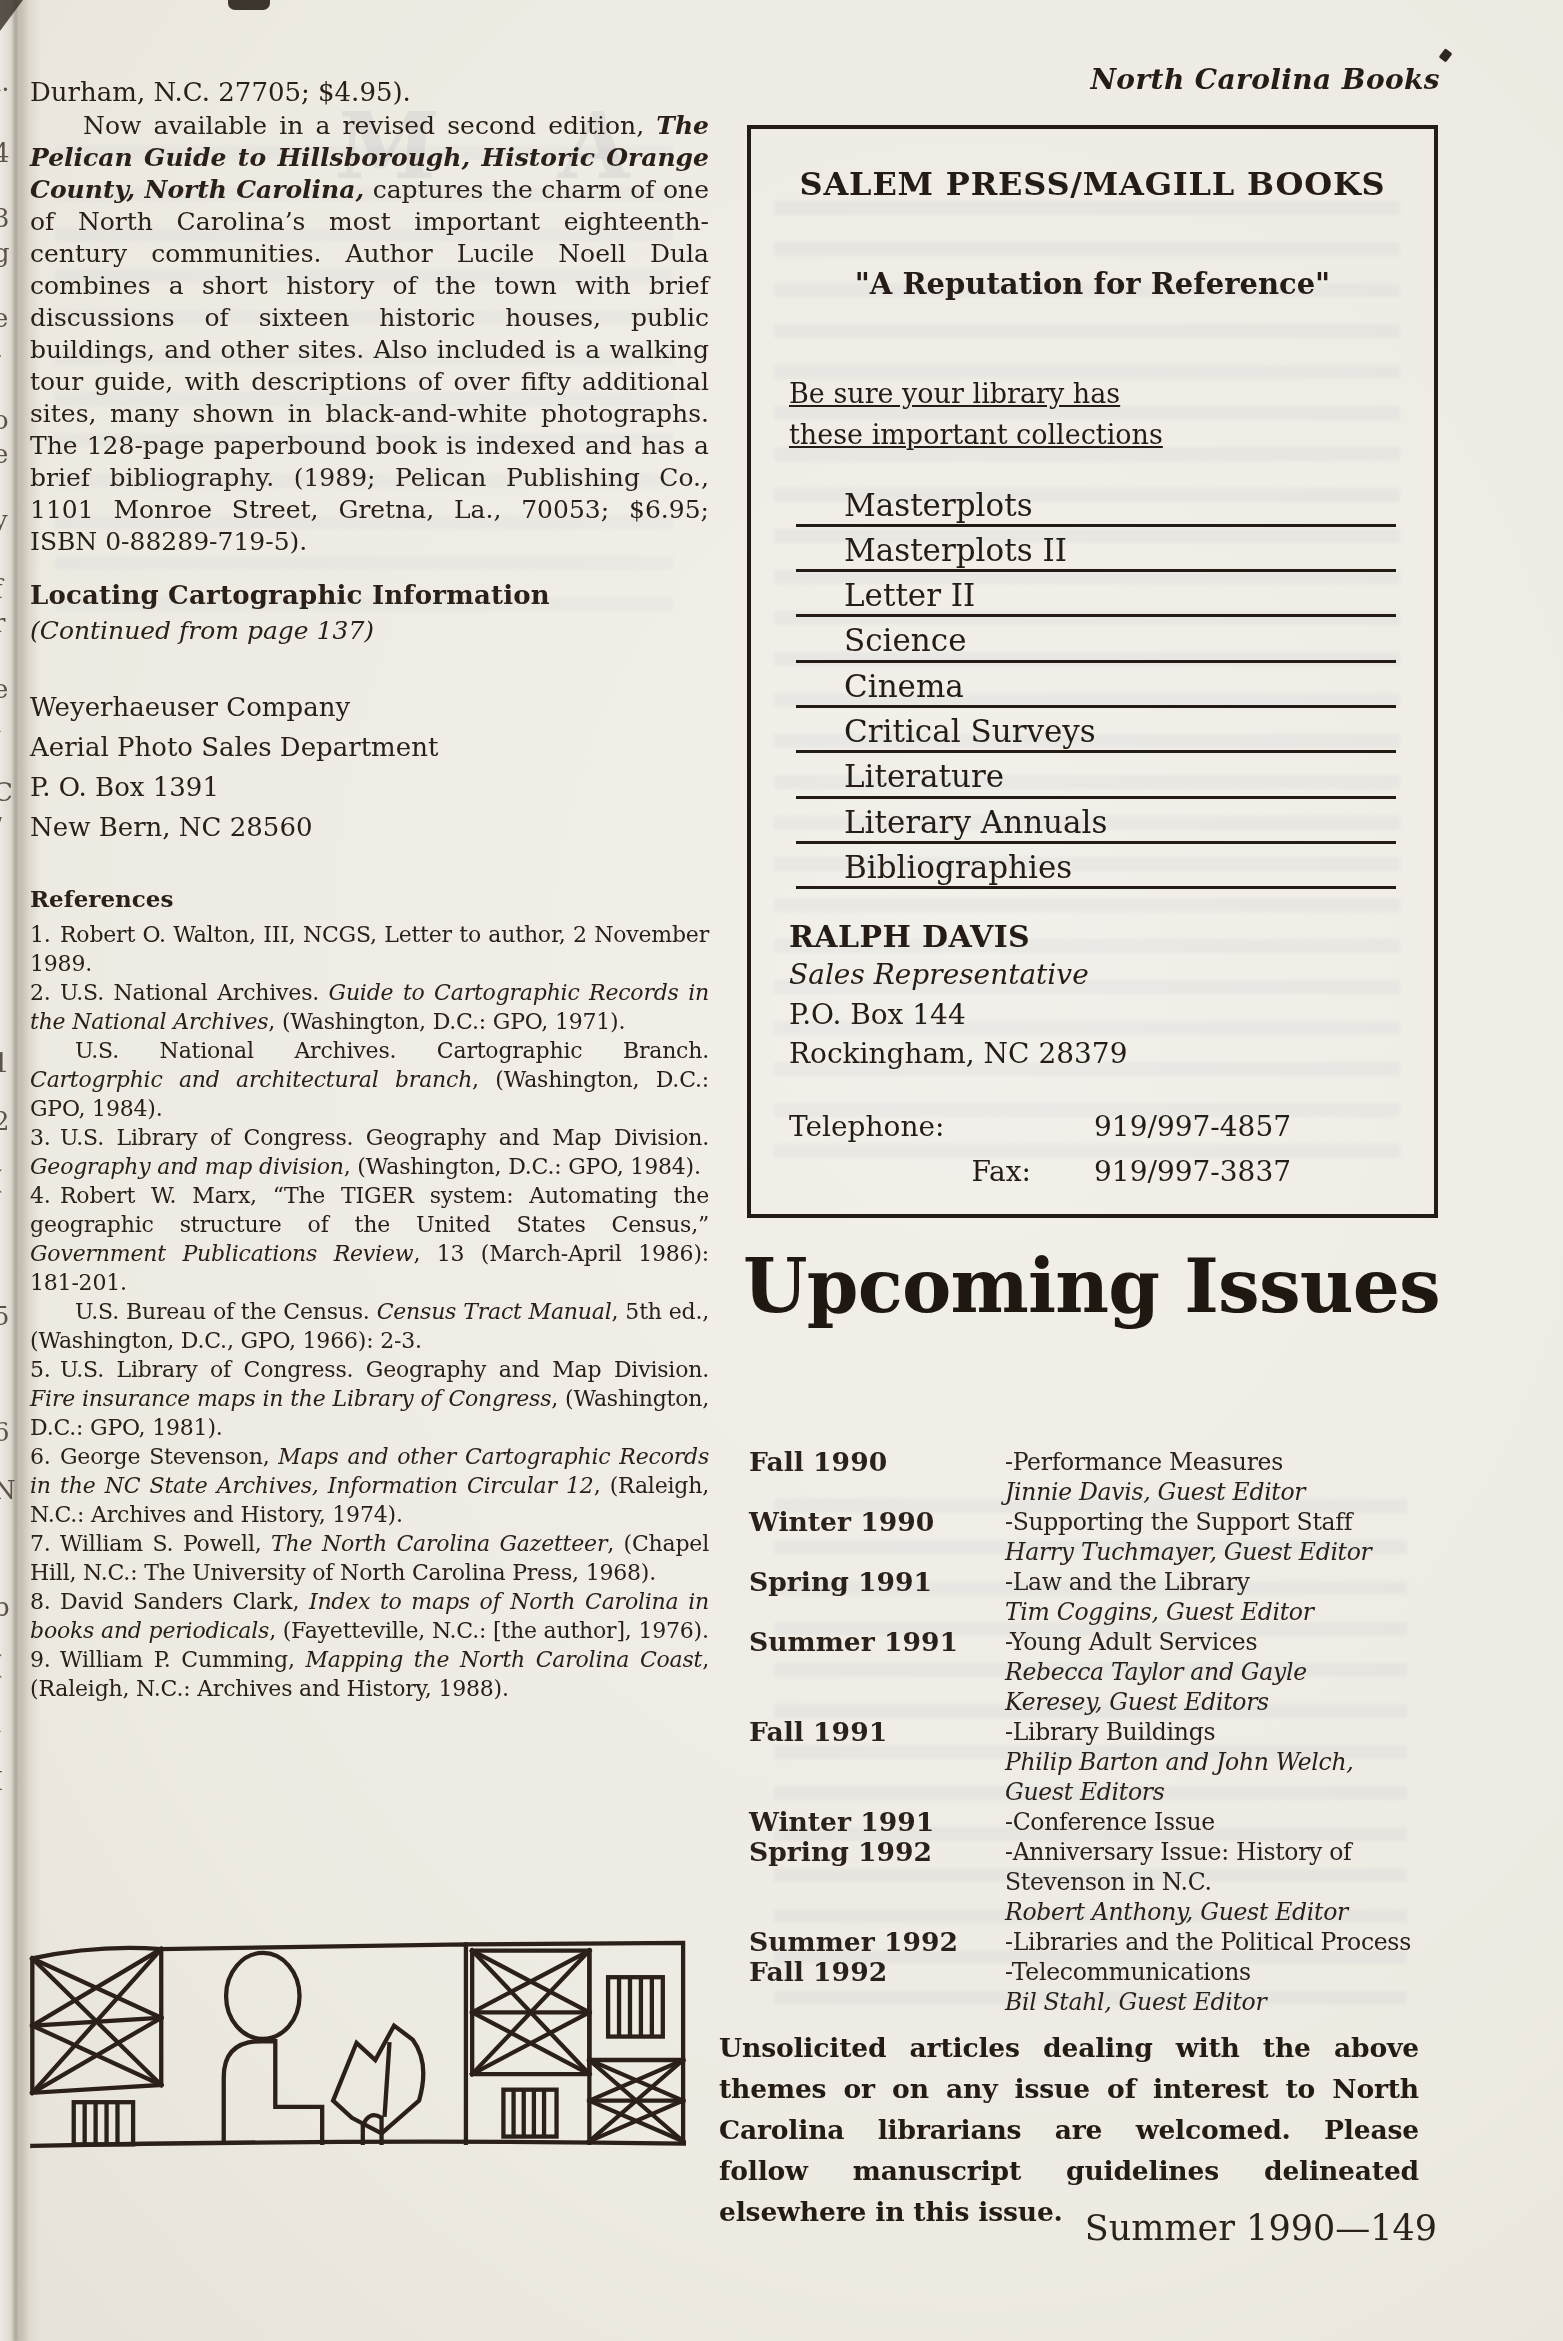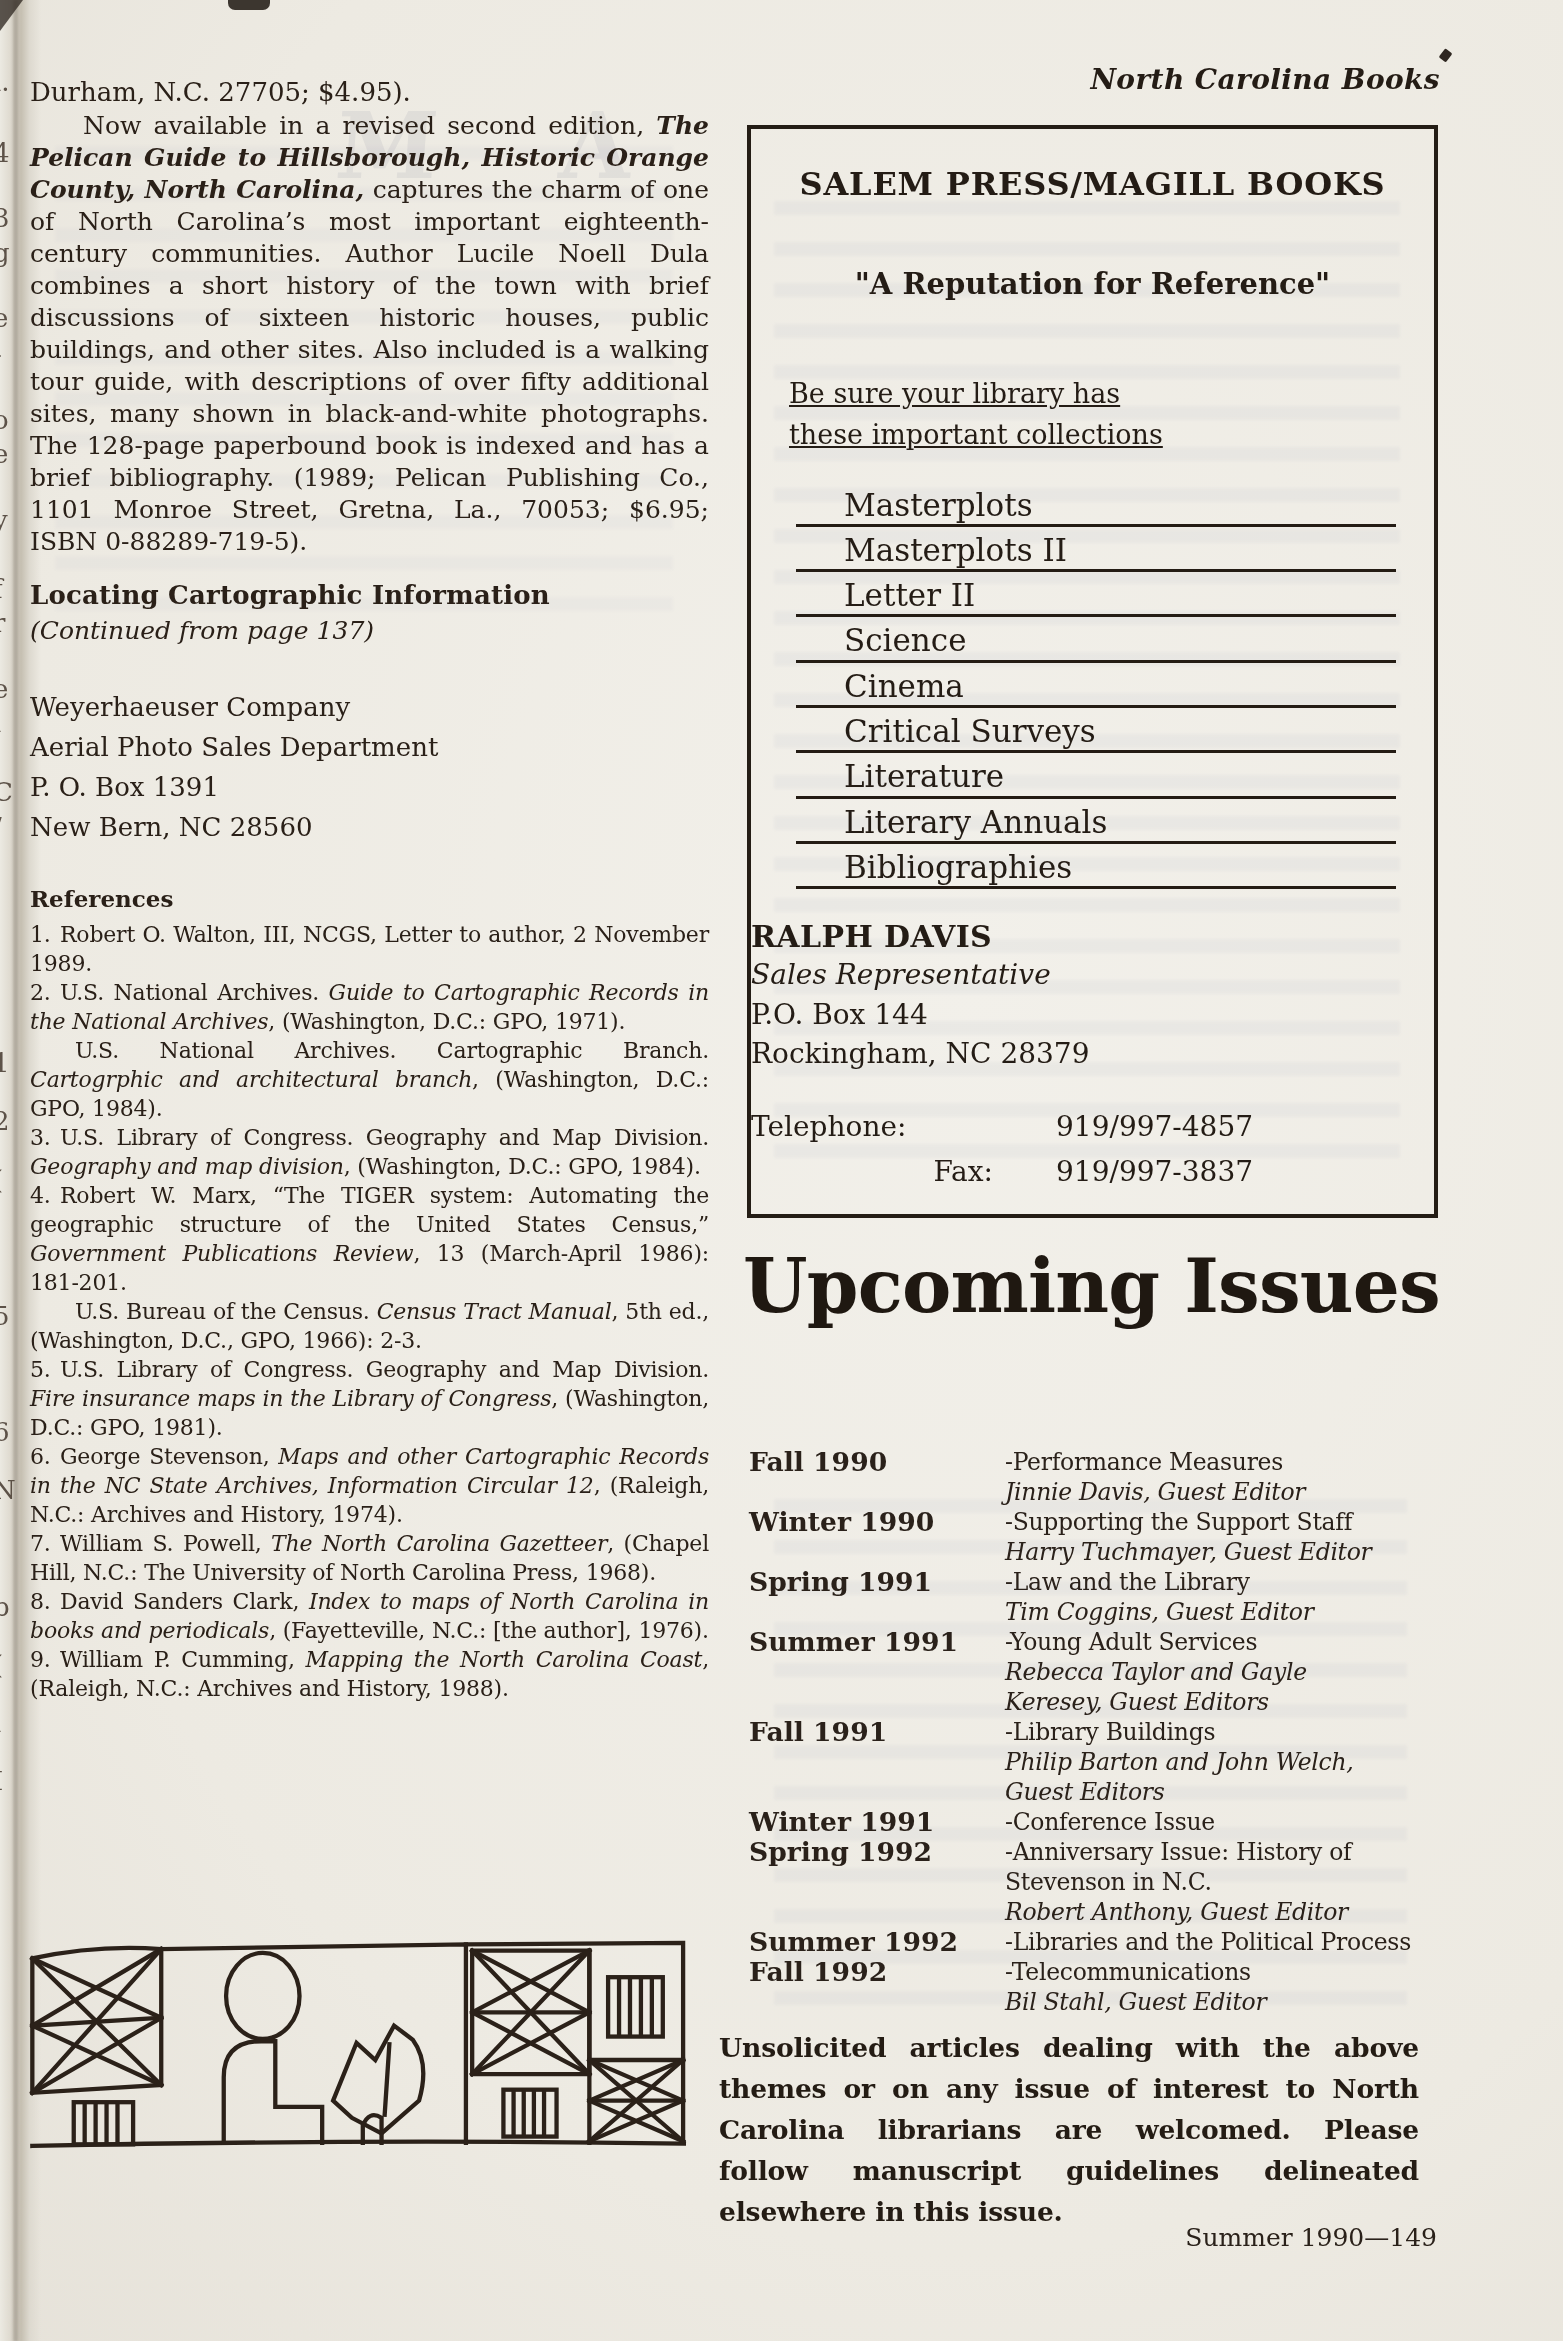--- a/index.html
+++ b/index.html
@@ -46,41 +46,41 @@
 
   
   .ad-box{position:absolute;left:747px;top:125px;width:691px;height:1093px;
     border:4.7px solid #241d15;box-sizing:border-box;color:#241c15;}
   .ad-title{margin-top:36px;text-align:center;font-weight:bold;font-size:32px;letter-spacing:0.8px;}
   .ad-tagline{margin-top:64px;text-align:center;font-weight:bold;font-size:29px;}
   .ad-pitch{margin-top:72px;margin-left:38px;font-size:27px;line-height:41px;text-decoration:underline;}
   #collections{list-style:none;margin:26.6px 38px 0 45px;padding:0;}
   #collections li{font-size:31px;line-height:33px;padding:7px 0 2.3px 48px;
     border-bottom:3.1px solid #241c14;}
-  .contact{margin-top:30px;}
+  .contact{margin-left:38px;margin-top:30px;}
   .c-name{font-weight:bold;font-size:30px;letter-spacing:0.4px;}
   .c-title{font-style:italic;font-size:28px;line-height:41px;}
   .c-addr{font-size:28px;line-height:39px;}
   .phone-block{margin-top:31px;}
   .phone-row{display:flex;font-size:28px;line-height:45px;}
   .plabel{width:242px;}
   .plabel-r{text-align:right;}
   .pvalue{margin-left:63px;}
 
   
   .upcoming-title{position:absolute;left:743px;top:1243px;margin:0;font-size:74px;
     font-weight:bold;color:#1f1811;letter-spacing:-0.8px;}
   #schedule{position:absolute;left:749px;top:1447px;width:735px;}
   .srow{display:flex;}
   .season{width:256px;font-weight:bold;font-size:26.6px;line-height:30px;}
   .slines{width:477px;}
   .sline{font-size:23.5px;line-height:30px;letter-spacing:-0.3px;}
   .call{position:absolute;left:719px;top:2027px;width:700px;margin:0;font-weight:bold;
     font-size:26.6px;line-height:41px;text-align:justify;color:#241c14;letter-spacing:-0.2px;}
-  .footer{position:absolute;right:127px;top:2208px;font-size:25px;color:#2a211a;margin-top:15px;}
+  .footer{position:absolute;right:127px;top:2208px;font-size:35px;color:#2a211a;}
 </style>
 </head>
 <body>
 
 <div id="paper">
   <div class="gutter"></div>
   <div id="fragments">
       <span class="frag" style="top: 67px;">l.</span>
       <span class="frag" style="top: 138px;">4</span>
       <span class="frag" style="top: 203px;">3</span>

